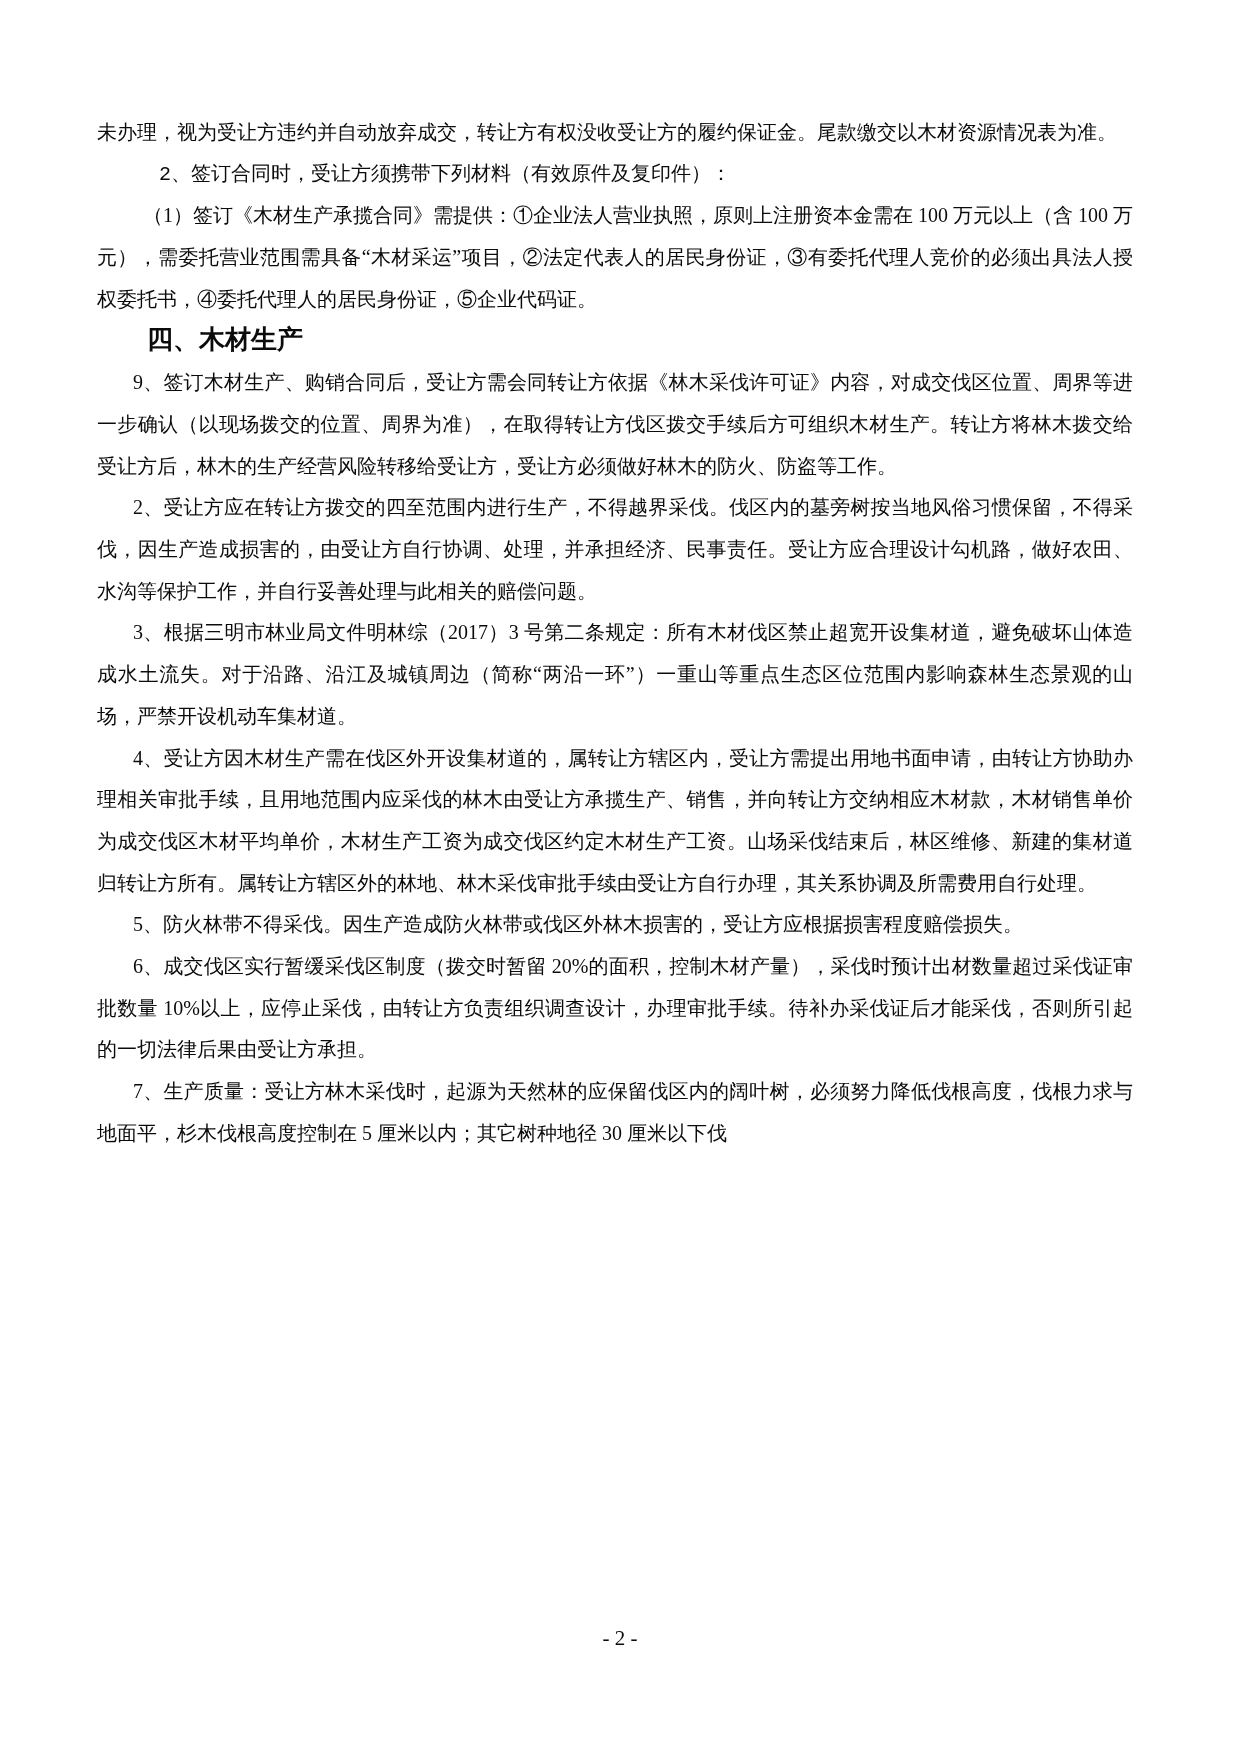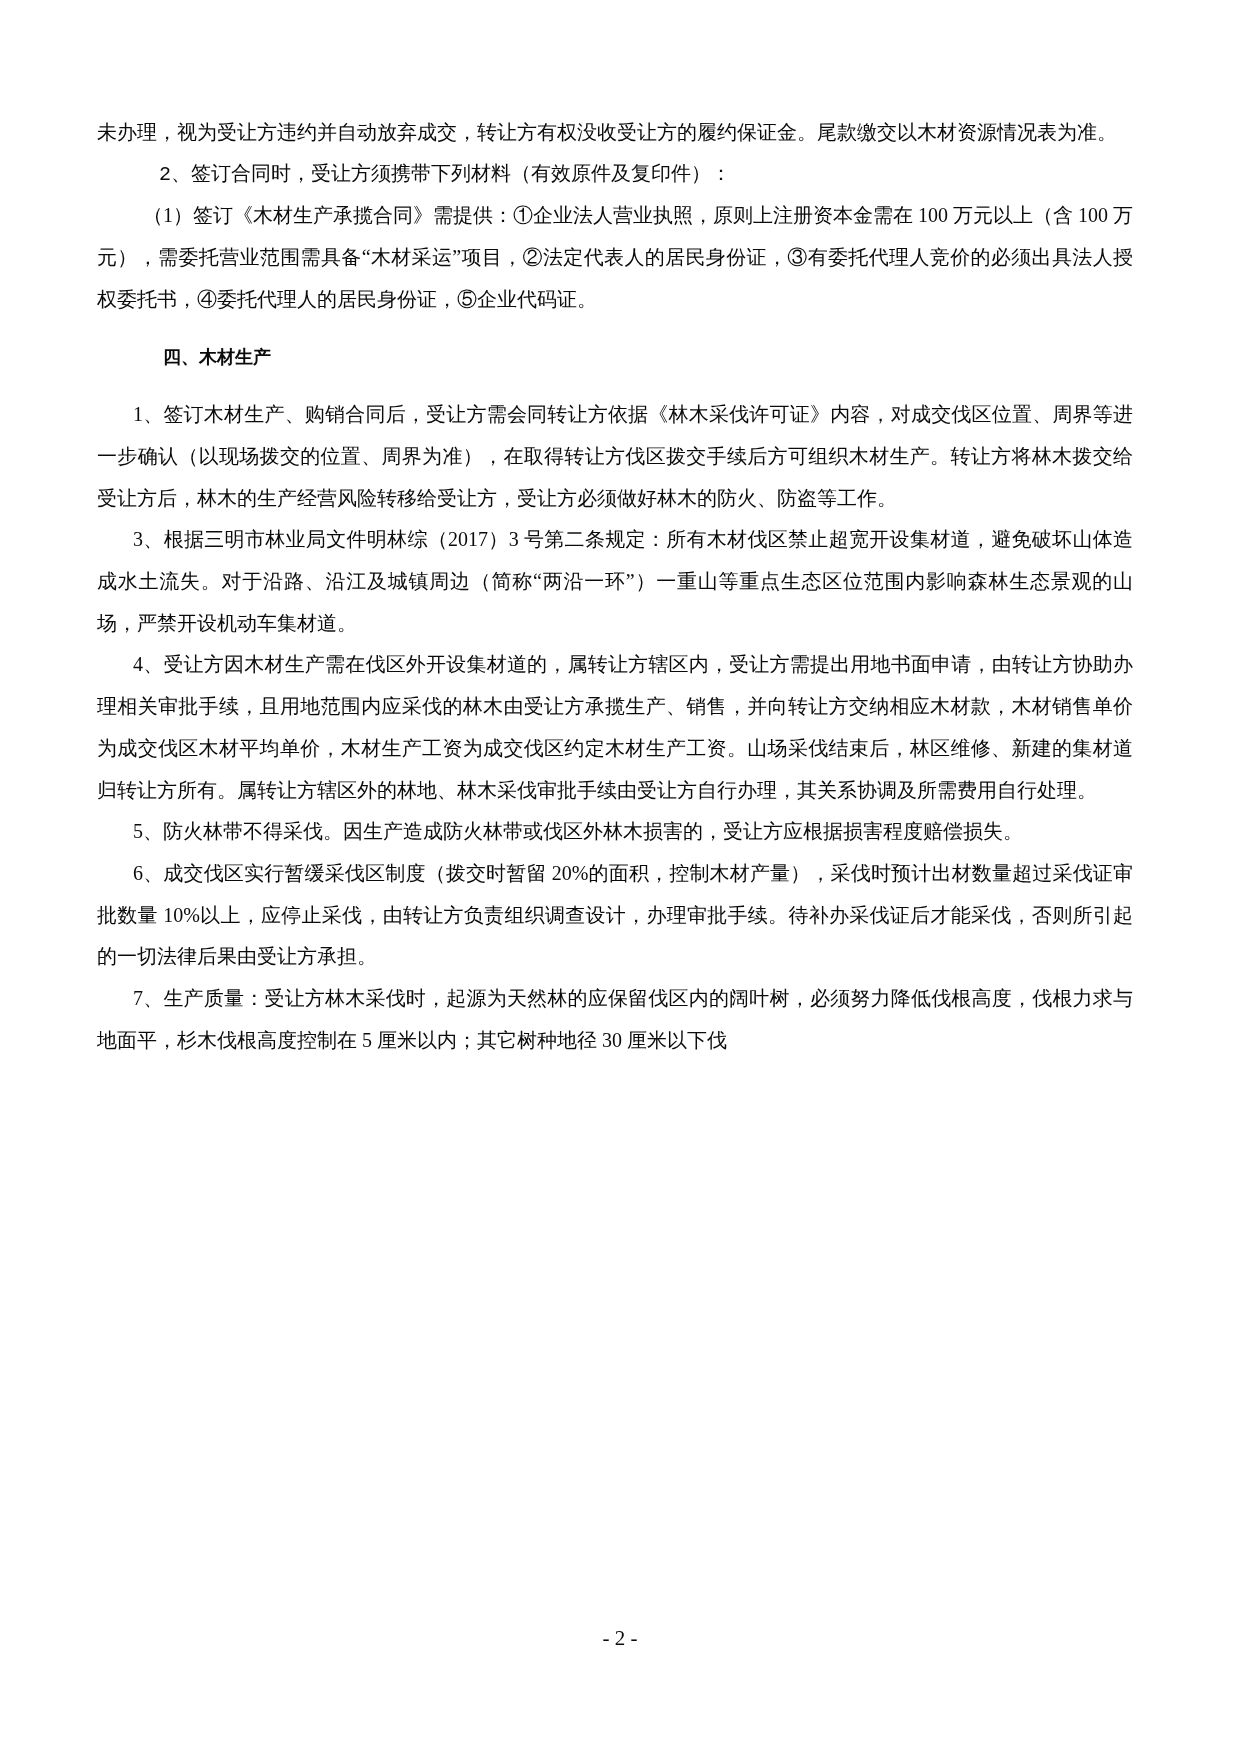--- a/index.html
+++ b/index.html
@@ -29,25 +29,25 @@
     text-justify: inter-ideograph;
     word-break: break-all;
   }
   
   .ind-0   { text-indent: 0; }
   .ind-36  { text-indent: 36px; }
   .ind-46  { text-indent: 46px; }
   .ind-62  { text-indent: 62px; font-family: Liberation Mono, monospace; }
   .ind-92  { text-indent: 92px; }
   p.heading {
-    margin: 16px;
-    font-size: 18px;
+    margin: 0;
+    font-size: 26px;
     line-height: 41.7px;
     font-weight: 700;
-    font-family: Liberation Sans, sans-serif;
+    font-family: Liberation Mono, monospace;
     text-indent: 50px;
     text-align: left;
   }
   .footer {
     position: absolute;
     left: 0;
     top: 1624px;
     width: 1240px;
     text-align: center;
     font-size: 21px;
@@ -57,21 +57,22 @@
   }
 </style>
 </head>
 <body>
 
 <div class="page">
   <p class="para ind-0">未办理，视为受让方违约并自动放弃成交，转让方有权没收受让方的履约保证金。尾款缴交以木材资源情况表为准。</p>
   <p class="para ind-62">2、签订合同时，受让方须携带下列材料（有效原件及复印件）：</p>
   <p class="para ind-46">（1）签订《木材生产承揽合同》需提供：①企业法人营业执照，原则上注册资本金需在 100 万元以上（含 100 万元），需委托营业范围需具备“木材采运”项目，②法定代表人的居民身份证，③有委托代理人竞价的必须出具法人授权委托书，④委托代理人的居民身份证，⑤企业代码证。</p>
   <p class="heading">四、木材生产</p>
-  <p class="para ind-36">1、签订木材生产、购销合同后，受让方需会同转让方依据《林木采伐许可证》内容，对成交伐区位置、周界等进一步确认（以现场拨交的位置、周界为准），在取得转让方伐区拨交手续后方可组织木材生产。转让方将林木拨交给受让方后，林木的生产经营风险转移给受让方，受让方必须做好林木的防火、防盗等工作。</p>
+  <p class="para ind-36">9、签订木材生产、购销合同后，受让方需会同转让方依据《林木采伐许可证》内容，对成交伐区位置、周界等进一步确认（以现场拨交的位置、周界为准），在取得转让方伐区拨交手续后方可组织木材生产。转让方将林木拨交给受让方后，林木的生产经营风险转移给受让方，受让方必须做好林木的防火、防盗等工作。</p>
+  <p class="para ind-36">2、受让方应在转让方拨交的四至范围内进行生产，不得越界采伐。伐区内的墓旁树按当地风俗习惯保留，不得采伐，因生产造成损害的，由受让方自行协调、处理，并承担经济、民事责任。受让方应合理设计勾机路，做好农田、水沟等保护工作，并自行妥善处理与此相关的赔偿问题。</p>
   <p class="para ind-36">3、根据三明市林业局文件明林综（2017）3 号第二条规定：所有木材伐区禁止超宽开设集材道，避免破坏山体造成水土流失。对于沿路、沿江及城镇周边（简称“两沿一环”）一重山等重点生态区位范围内影响森林生态景观的山场，严禁开设机动车集材道。</p>
   <p class="para ind-36">4、受让方因木材生产需在伐区外开设集材道的，属转让方辖区内，受让方需提出用地书面申请，由转让方协助办理相关审批手续，且用地范围内应采伐的林木由受让方承揽生产、销售，并向转让方交纳相应木材款，木材销售单价为成交伐区木材平均单价，木材生产工资为成交伐区约定木材生产工资。山场采伐结束后，林区维修、新建的集材道归转让方所有。属转让方辖区外的林地、林木采伐审批手续由受让方自行办理，其关系协调及所需费用自行处理。</p>
   <p class="para ind-36">5、防火林带不得采伐。因生产造成防火林带或伐区外林木损害的，受让方应根据损害程度赔偿损失。</p>
   <p class="para ind-36">6、成交伐区实行暂缓采伐区制度（拨交时暂留 20%的面积，控制木材产量），采伐时预计出材数量超过采伐证审批数量 10%以上，应停止采伐，由转让方负责组织调查设计，办理审批手续。待补办采伐证后才能采伐，否则所引起的一切法律后果由受让方承担。</p>
   <p class="para ind-36">7、生产质量：受让方林木采伐时，起源为天然林的应保留伐区内的阔叶树，必须努力降低伐根高度，伐根力求与地面平，杉木伐根高度控制在 5 厘米以内；其它树种地径 30 厘米以下伐</p>
 </div>
 
 <div class="footer">- 2 -</div>
 
 </body></html>

